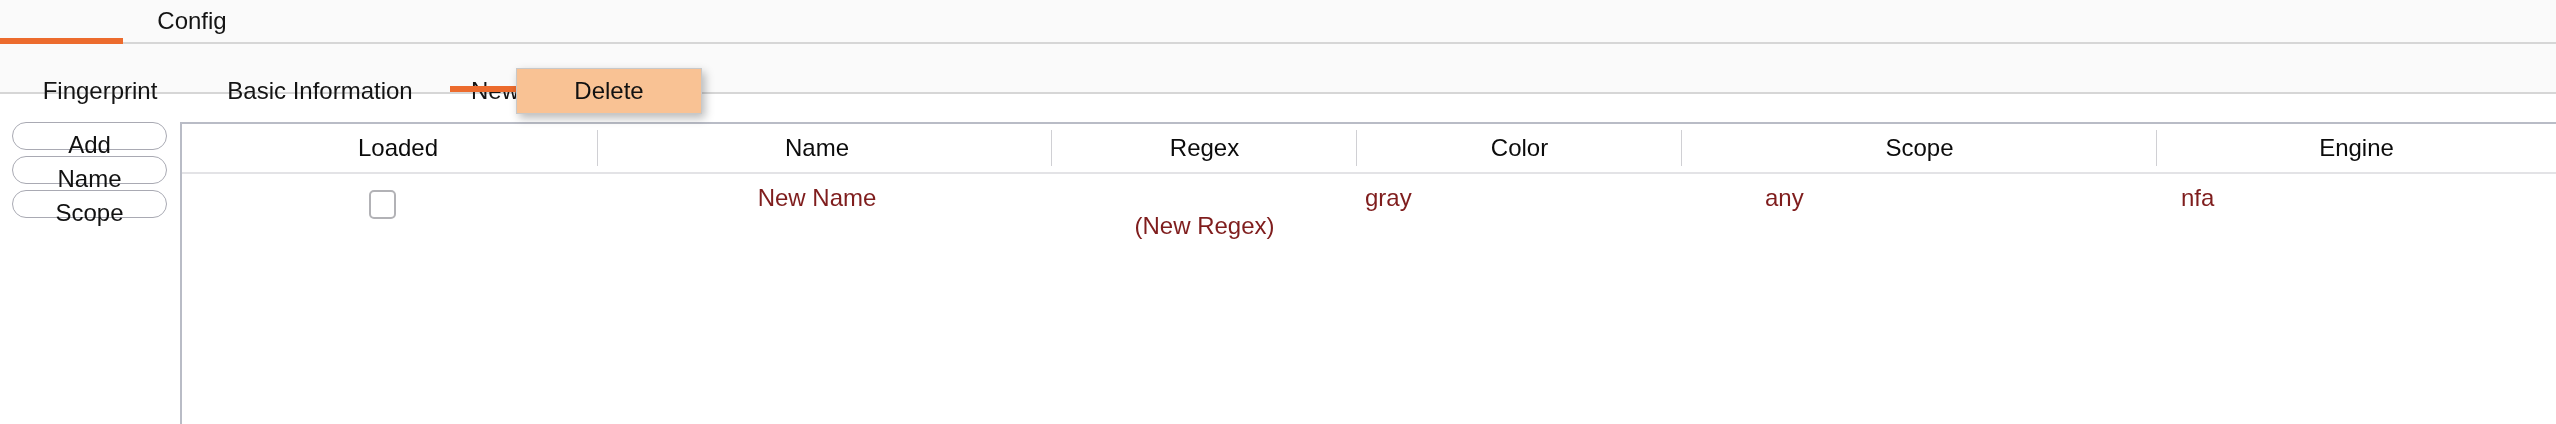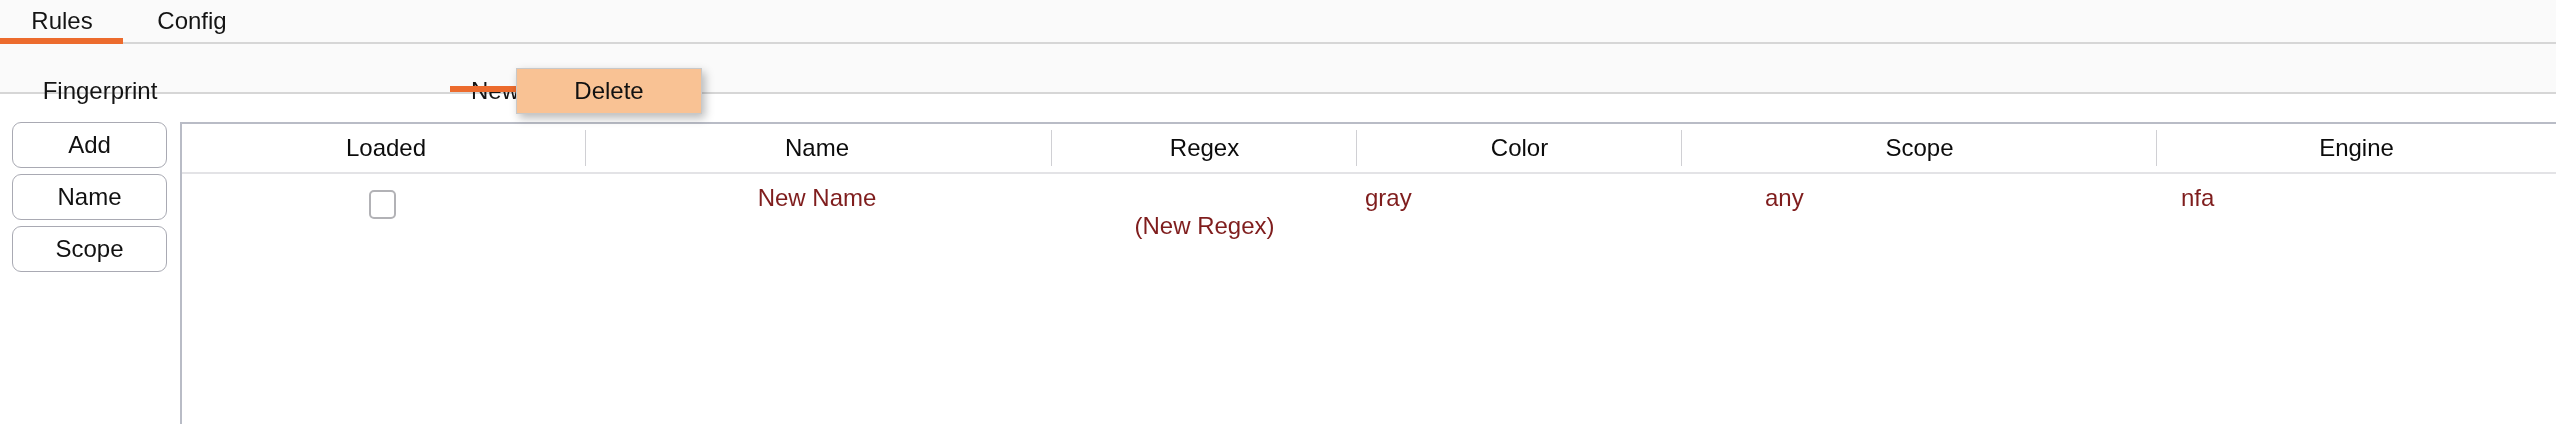--- a/index.html
+++ b/index.html
@@ -112,25 +112,25 @@
   
   .side-buttons {
     position: absolute;
     left: 0px;
     top: 122px;
     width: 180px;
   }
   .side-button {
     display: block;
     width: 155px;
-    height: 46px;
+    height: 28px;
     margin: 0 0 6px 12px;
     background: #ffffff;
     border: 1px solid #a9aab3;
-    border-radius: 9px;
+    border-radius: 15px;
     font-family: "Liberation Sans", sans-serif;
     font-size: 24px;
     color: #111111;
     text-align: center;
     line-height: 44px;
     padding: 0;
     cursor: default;
     box-sizing: border-box;
   }
 
@@ -200,45 +200,45 @@
     background: #ffffff;
     vertical-align: middle;
     margin-top: 9px;
     box-sizing: border-box;
   }
 </style>
 </head>
 <body>
 
 <div class="tabbar-primary">
-  <div class="tab rules">Rules</div>
   <div class="tab config">Config</div>
   <div class="tab-underline-primary"></div>
 </div>
 
 <div class="tabbar-secondary">
   <div class="tab fingerprint">Fingerprint</div>
+  <div class="tab basicinfo">Basic Information</div>
   <div class="tab newtab">New ?</div>
 </div>
 <div class="tab-underline-secondary"></div>
 
 <div class="context-menu">
   <div class="menu-item highlighted">Delete</div>
 </div>
 
 <div class="side-buttons">
   <button class="side-button">Add</button>
   <button class="side-button">Name</button>
   <button class="side-button">Scope</button>
 </div>
 
 <div class="table-panel">
 
   <div class="table-header">
-    <div class="th" style="left:4px;   width:400px;">Loaded<span class="divider"></span></div>
+    <div class="th" style="left:16px;   width:400px;">Loaded<span class="divider"></span></div>
     <div class="th" style="left:400px; width:470px;">Name<span class="divider"></span></div>
     <div class="th" style="left:870px; width:305px;">Regex<span class="divider"></span></div>
     <div class="th" style="left:1175px; width:325px;">Color<span class="divider"></span></div>
     <div class="th" style="left:1500px; width:475px;">Scope<span class="divider"></span></div>
     <div class="th" style="left:1975px; width:399px;">Engine</div>
   </div>
 
   <div class="table-body">
     <div class="table-row">
       <div class="td" style="left:0px; width:400px; text-align:center;">

